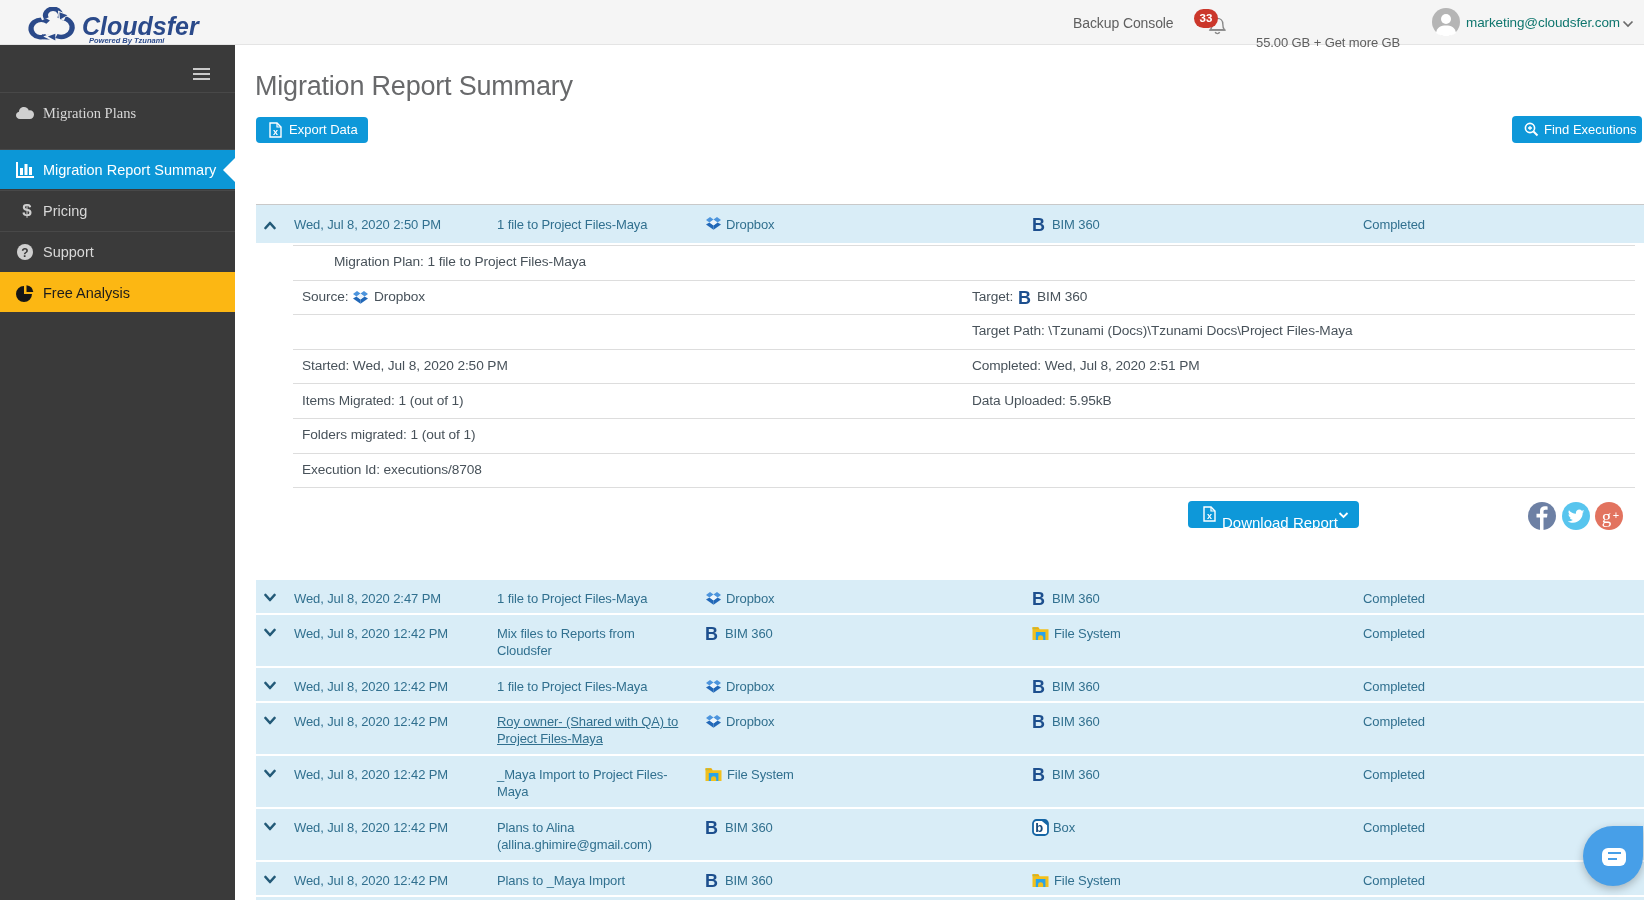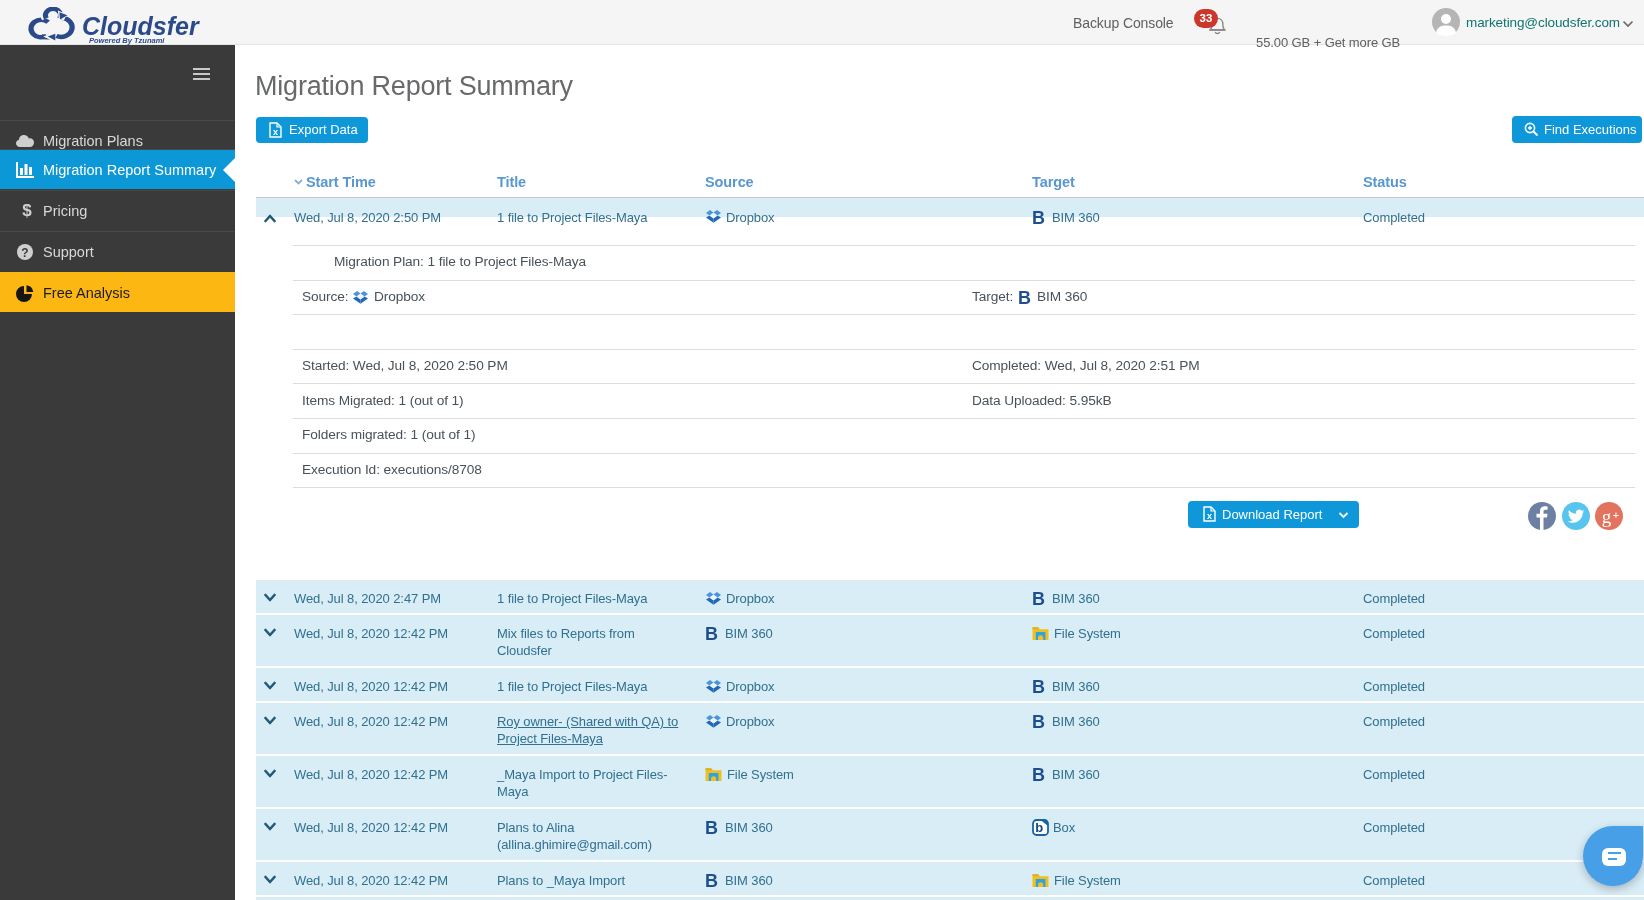--- a/index.html
+++ b/index.html
@@ -77,21 +77,21 @@
       <path d="M1.5,1.5 L6,6 L10.5,1.5" fill="none" stroke="#6b6b6b" stroke-width="1.7"></path>
     </svg>
   </div>
 
   <div id="sidebar">
 
     <div class="abs" style="left:193px; top:23px; width:17px; height:2px; background:#c9c9c9;"></div>
     <div class="abs" style="left:193px; top:28px; width:17px; height:2px; background:#c9c9c9;"></div>
     <div class="abs" style="left:193px; top:33px; width:17px; height:2px; background:#c9c9c9;"></div>
 
-    <div class="navitem" style="top:75px;">
+    <div class="navitem" style="top:47px;font-family:Liberation Serif, serif;">
       <span class="ic"><svg width="20" height="40" viewBox="0 0 20 40">
             <path d="M5,26 C2.5,26 1,24.3 1,22.3 C1,20.5 2.3,19 4,18.8 C4,16 6.3,14 9,14 C11.3,14 13.2,15.4 13.8,17.5 C14.2,17.4 14.6,17.3 15,17.3 C17.2,17.3 19,19.1 19,21.4 C19,23.9 17.2,26 14.8,26 z" fill="#cfcfcf"></path>
           </svg></span>
       <span class="lbl">Migration Plans</span>
     </div>
     <div class="navitem nav-active" style="top:104px;">
       <span class="ic"><svg width="20" height="40" viewBox="0 0 20 40">
             <g fill="#fff">
               <rect x="1" y="12" width="2" height="16"></rect>
               <rect x="1" y="26" width="18" height="2"></rect>
@@ -137,32 +137,22 @@
 
   <div class="btn-blue" style="left:1512px; top:116px; width:130px; height:27px;">
     <svg class="abs" style="left:12px; top:6px;" width="15" height="15" viewBox="0 0 15 15">
       <circle cx="6" cy="6" r="4.6" fill="none" stroke="#fff" stroke-width="1.6"></circle>
       <path d="M9.5,9.5 L13.5,13.5" stroke="#fff" stroke-width="2"></path>
       <path d="M6,4 L6,8 M4,6 L8,6" stroke="#fff" stroke-width="1.3"></path>
     </svg>
     <span class="abs" style="left:32px; top:0; line-height:27px;">Find Executions</span>
   </div>
 
-  <div class="abs" style="left:0; top:174px; width:1644px; height:16px;">
-    <svg class="abs" style="left:293px; top:4px;" width="11" height="8" viewBox="0 0 11 8">
-        <path d="M2,2 L5.5,5.5 L9,2" fill="none" stroke="#8cb0d4" stroke-width="1.8"></path>
-      </svg>
-    <div class="th" style="left:306px;">Start Time</div>
-    <div class="th" style="left:497px;">Title</div>
-    <div class="th" style="left:705px;">Source</div>
-    <div class="th" style="left:1032px;">Target</div>
-    <div class="th" style="left:1363px;">Status</div>
-  </div>
-
-  <div class="bluerow" style="top:197px; height:20px; border-top:1px solid #c9c9c9;">
+
+  <div class="bluerow" style="top:204px; height:39px; border-top:1px solid #c9c9c9;">
     <svg class="abs" style="left:8px; top:15px;" width="12" height="10" viewBox="0 0 12 10">
         <path d="M1.5,8 L6,3 L10.5,8" fill="none" stroke="#235a78" stroke-width="2.6" stroke-linecap="round" stroke-linejoin="round"></path>
       </svg>
     <div class="cell" style="left:38px; top:1.5px; line-height:35px;">Wed, Jul 8, 2020 2:50 PM</div>
     <div class="cell" style="left:241px; top:1.5px; line-height:35px;">1 file to Project Files-Maya</div>
     <svg class="abs" style="left:449px; top:11px;" width="17" height="15" viewBox="0 0 17 15">
         <path d="M1,4 L5,1 L8.5,3.6 L4.5,6.6 z" fill="#4c94dd"></path>
         <path d="M16,4 L12,1 L8.5,3.6 L12.5,6.6 z" fill="#4c94dd"></path>
         <path d="M1,8.6 L4.5,6.6 L8.5,9.4 L8.5,13.8 z" fill="#2268b8"></path>
         <path d="M16,8.6 L12.5,6.6 L8.5,9.4 L8.5,13.8 z" fill="#2268b8"></path>
@@ -193,34 +183,35 @@
       <path d="M1,8.6 L4.5,6.6 L8.5,9.4 L8.5,13.8 z" fill="#2268b8"></path>
       <path d="M16,8.6 L12.5,6.6 L8.5,9.4 L8.5,13.8 z" fill="#2268b8"></path>
       <path d="M4.5,6.6 L8.5,3.9 L12.5,6.6 L8.5,9.2 z" fill="#edf5fc"></path>
     </svg>
   <div class="dcell" style="left:374px; top:279.9px; line-height:34.6px;">Dropbox</div>
   <div class="dcell" style="left:972px; top:279.9px; line-height:34.6px;">Target:</div>
   <svg class="abs" style="left:1018px; top:289px;" width="14" height="17" viewBox="0 0 14 17">
       <text x="0" y="14.5" font-size="18" font-weight="bold" font-family="Liberation Sans" fill="#1d4f8e">B</text>
     </svg>
   <div class="dcell" style="left:1037px; top:279.9px; line-height:34.6px;">BIM 360</div>
+  <div class="dcell" style="left:972px; top:314.4px; line-height:34.6px;">Target Path: \Tzunami (Docs)\Tzunami Docs\Project Files-Maya</div>
   <div class="dcell" style="left:302px; top:349px; line-height:34.6px;">Started: Wed, Jul 8, 2020 2:50 PM</div>
   <div class="dcell" style="left:972px; top:349px; line-height:34.6px;">Completed: Wed, Jul 8, 2020 2:51 PM</div>
   <div class="dcell" style="left:302px; top:383.6px; line-height:34.6px;">Items Migrated: 1 (out of 1)</div>
   <div class="dcell" style="left:972px; top:383.6px; line-height:34.6px;">Data Uploaded: 5.95kB</div>
   <div class="dcell" style="left:302px; top:418.1px; line-height:34.6px;">Folders migrated: 1 (out of 1)</div>
   <div class="dcell" style="left:302px; top:452.7px; line-height:34.6px;">Execution Id: executions/8708</div>
 
   <div class="btn-blue" style="left:1188px; top:501px; width:171px; height:27px; font-size:14px;">
     <svg class="abs" style="left:15px; top:5px;" width="13" height="16" viewBox="0 0 13 16">
       <path d="M1,1 L8,1 L12,5 L12,15 L1,15 z" fill="none" stroke="#fff" stroke-width="1.4"></path>
       <path d="M8,1 L8,5 L12,5" fill="none" stroke="#fff" stroke-width="1.2"></path>
       <text x="6.5" y="12.5" text-anchor="middle" font-size="9" font-weight="bold" fill="#fff" font-family="Liberation Sans">x</text>
     </svg>
-    <span class="abs" style="left:34px; top:0; line-height:27px; font-size:13px;">Download Report</span>
+    <span class="abs" style="left:34px; top:8px; line-height:27px; font-size:15px;">Download Report</span>
     <svg class="abs" style="left:150px; top:11px;" width="11" height="7" viewBox="0 0 11 7">
         <path d="M1.5,1 L5.5,5 L9.5,1" fill="none" stroke="#fff" stroke-width="1.8"></path>
       </svg>
   </div>
 
   <svg class="abs" style="left:1528px; top:502px;" width="28" height="28" viewBox="0 0 28 28">
     <circle cx="14" cy="14" r="14" fill="#6d80a4"></circle>
     <path d="M15.5,28 L15.5,15.5 L19,15.5 L19.5,11.8 L15.5,11.8 L15.5,9.6 C15.5,8.5 16,7.8 17.3,7.8 L19.6,7.8 L19.6,4.5 C19.2,4.4 18,4.3 16.7,4.3 C13.9,4.3 12,6 12,9.1 L12,11.8 L8.5,11.8 L8.5,15.5 L12,15.5 L12,28 z" fill="#fff"></path>
   </svg>
   <svg class="abs" style="left:1561.5px; top:502px;" width="28" height="28" viewBox="0 0 28 28">

